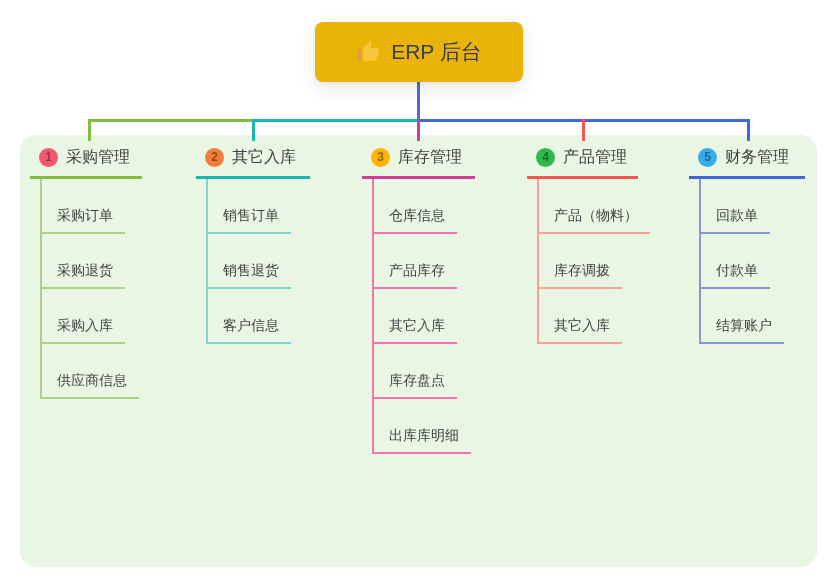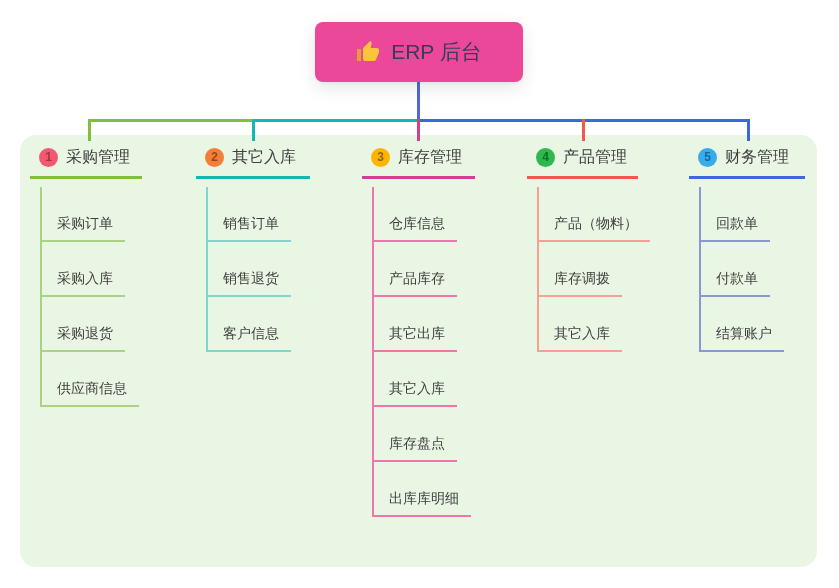--- a/index.html
+++ b/index.html
@@ -13,21 +13,21 @@
 
   
   .panel{
     position:absolute;left:20px;top:135px;width:797px;height:432px;
     background:var(--panel-bg,#EAF6E4);border-radius:16px;
   }
 
   
   .root-card{
     position:absolute;left:315px;top:22px;width:208px;height:60px;
-    background:#ec4899;border-radius:8px;
+    background:#eab308;border-radius:8px;
     box-shadow:0 1px 3px rgba(0,0,0,.05),0 6px 18px rgba(0,0,0,.10);
     display:flex;align-items:center;justify-content:center;gap:11px;
     font-size:21px;font-weight:500;color:#363D54;
   }
   .thumb-icon{display:inline-flex;}
 
   
   .root-vline{position:absolute;left:417px;top:82px;width:3px;height:39px;background:var(--root-line,#5069D6);}
   .hseg{position:absolute;top:119px;height:3px;background:var(--line);}
   .seg-g{left:88px;width:166px;}
@@ -54,21 +54,21 @@
     border-bottom:3px solid var(--line);
     cursor:pointer;
   }
   .badge{
     flex:0 0 auto;width:19px;height:19px;border-radius:50%;
     background:var(--badge);color:var(--badge-digit);
     font-size:12px;font-weight:700;line-height:19px;text-align:center;
   }
   .branch-title{font-size:16px;color:#404040;white-space:nowrap;}
 
-  .children{list-style:none;margin:8px;padding:0;position:relative;margin-left:10px;}
+  .children{list-style:none;margin:0;padding:0;position:relative;margin-left:10px;}
   .trunk{position:absolute;left:0;top:0;bottom:0;width:2px;background:var(--soft);}
   .child{height:55px;display:flex;align-items:flex-end;}
   .child:first-child{height:51px;}
   .child-label{
     display:inline-block;white-space:nowrap;
     padding:0 12px 7px 17px;
     border-bottom:2px solid var(--soft);
     font-size:14px;color:#3F3F3F;cursor:pointer;
   }
 </style>
@@ -103,24 +103,24 @@
     <header class="branch-header">
       <span class="badge">1</span>
       <span class="branch-title">采购管理</span>
     </header>
     <ul class="children">
       <span class="trunk"></span>
       <li class="child">
           <span class="child-label">采购订单</span>
         </li>
       <li class="child">
+          <span class="child-label">采购退货</span>
+        </li>
+      <li class="child">
           <span class="child-label">采购入库</span>
-        </li>
-      <li class="child">
-          <span class="child-label">采购退货</span>
         </li>
       <li class="child">
           <span class="child-label">供应商信息</span>
         </li>
     </ul>
   </section>
 
   <section class="branch b2" style="--line: #14B7B1; --soft: #82D5CE; --badge: #F57D3B; --badge-digit: #96480F;">
     <header class="branch-header">
       <span class="badge">2</span>
@@ -147,23 +147,20 @@
     </header>
     <ul class="children">
       <span class="trunk"></span>
       <li class="child">
           <span class="child-label">仓库信息</span>
         </li>
       <li class="child">
           <span class="child-label">产品库存</span>
         </li>
       <li class="child">
-          <span class="child-label">其它出库</span>
-        </li>
-      <li class="child">
           <span class="child-label">其它入库</span>
         </li>
       <li class="child">
           <span class="child-label">库存盘点</span>
         </li>
       <li class="child">
           <span class="child-label">出库库明细</span>
         </li>
     </ul>
   </section>

